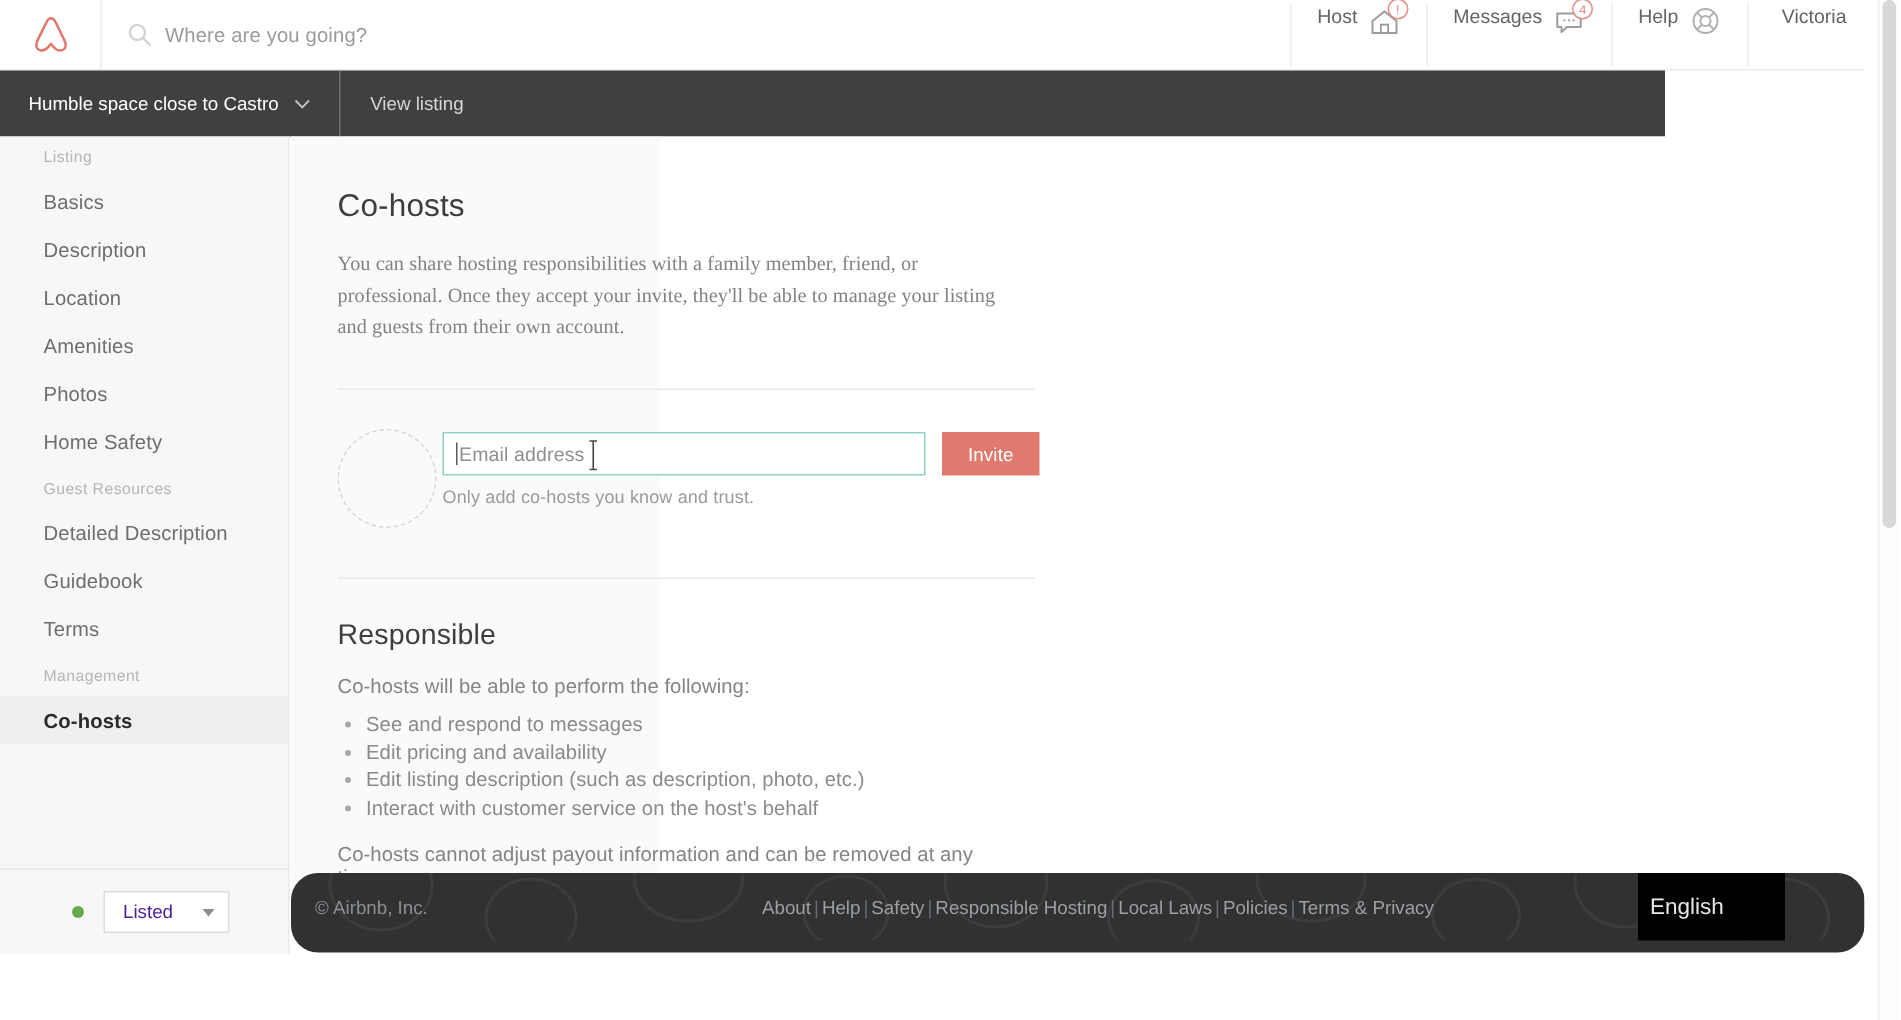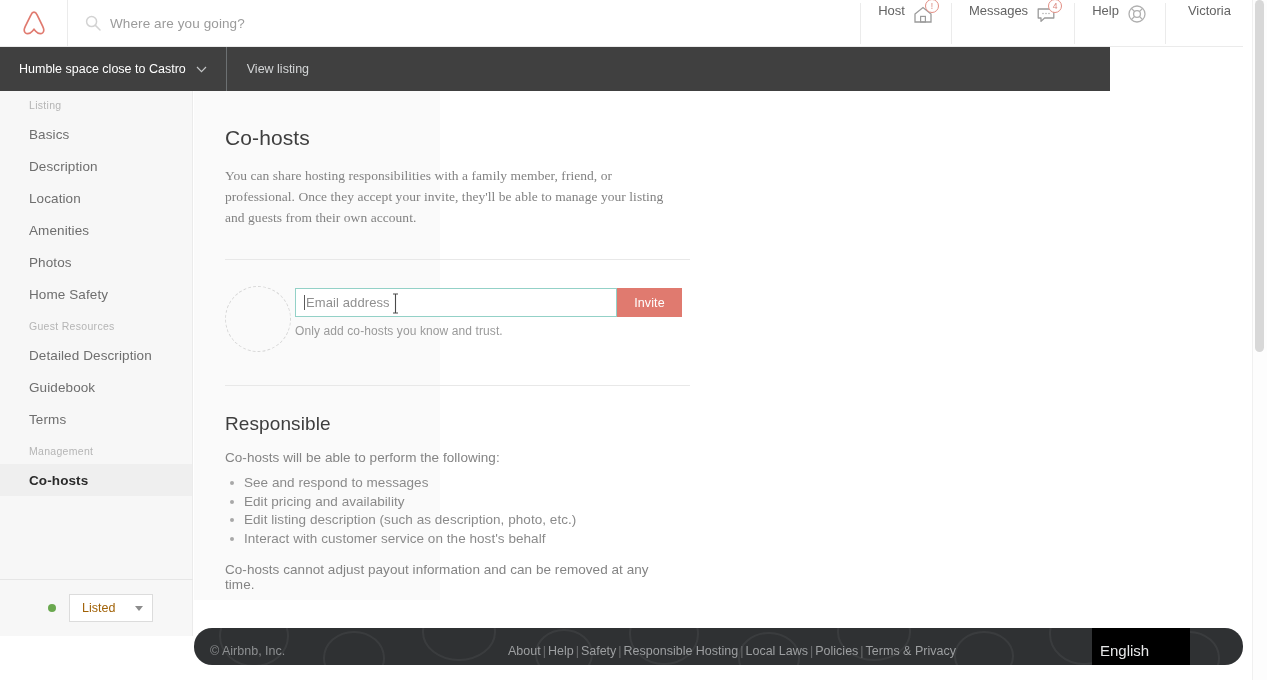--- a/index.html
+++ b/index.html
@@ -73,21 +73,21 @@
   .side-item.active { color:#2b2b2b; font-weight:bold; background:#efefef; }
   .sidebar-foot {
     position:absolute; left:0; bottom:0; width:193px; height:57px;
     border-top:1px solid #e6e6e6; display:flex; align-items:center;
     padding-left:48px; gap:13px;
   }
   .dot-green { width:8px; height:8px; border-radius:50%; background:#6aa84f; flex:none; }
   .listed-select {
     width:84px; height:28px; background:#fff; border:1px solid #dcdcdc;
     display:flex; align-items:center; justify-content:space-between;
-    padding:0 9px 0 12px; font-size:12.5px; color:#a16207;
+    padding:0 9px 0 12px; font-size:12.5px; color:#4c1d95;
   }
   .tri-d { width:0;height:0;border-left:4px solid transparent;border-right:4px solid transparent;border-top:5px solid #8c8c8c; }
 
   
   .content {
     position:absolute; left:194px; top:91px; width:1049px; height:509px;
     background:#ffffff; overflow:hidden;
   }
   .tint-band { position:absolute; left:0; top:0; width:246px; height:509px; background:#fafafa; }
   .content-inner { position:relative; padding:35px 0 0 31px; width:480px; }
@@ -96,21 +96,21 @@
   p.sec-body { font-size:13.5px; line-height:21px; color:#828282; letter-spacing:.05px;font-family:Liberation Serif, serif; }
 
   .rule { height:1px; background:#e8e8e8; margin:31px 0 0 0; width:465px; }
 
   .invite-row { display:flex; align-items:flex-start; margin-top:28px; }
   .avatar-ph {
     width:66px; height:66px; border-radius:50%;
     border:1px dashed #d6d6d6; flex:none; margin-top:-2px;
   }
   .invite-fields { margin-left:4px; }
-  .field-line { display:flex; align-items:flex-start; }
+  .field-line { display:flex; align-items:flex-start; gap:11px; }
   .email-input {
     width:322px; height:29px; background:#fff;
     border:1px solid #93d1c7; display:flex; align-items:center;
     padding-left:8px; position:relative;
   }
   .caret-bar { width:1px; height:15px; background:#5a5a5a; margin-right:1px; }
   .email-ph { font-size:13px; color:#8f8f8f; letter-spacing:.1px; }
   .ibeam { position:absolute; left:96px; top:4px; width:7px; height:21px; }
   .invite-btn {
     width:65px; height:29px; background:#e07a6f; color:#fff;
@@ -129,21 +129,21 @@
     padding-left:17px; position:relative; letter-spacing:.05px;
   }
   ul.perms li::before {
     content:""; position:absolute; left:3px; top:7px;
     width:4px; height:4px; border-radius:50%; background:#a8a8a8;
   }
   p.closing { font-size:13.5px; color:#848484; margin-top:14px; letter-spacing:.05px; }
 
   
   .footer {
-    position:absolute; left:194px; top:628px; width:1049px; height:37px;
+    position:absolute; left:194px; top:582px; width:1049px; height:53px;
     background:#2f3133; overflow:hidden;border-radius:18px;
   }
   .footer .pattern { position:absolute; inset:0; opacity:.055; }
   .footer-row { position:relative; height:45px; display:flex; align-items:center; }
   .f-copy { position:absolute; left:16px; font-size:12.5px; color:#8d8f91; white-space:nowrap; }
   .f-links { position:absolute; left:314px; font-size:12.5px; color:#9d9fa1; white-space:nowrap; }
   .f-links span.sep { color:#6b6d6f; padding:0 2px; }
   .lang-btn {
     position:absolute; right:53px; top:0; height:45px; width:98px;
     background:#000000; display:flex; align-items:center; padding-left:8px;

